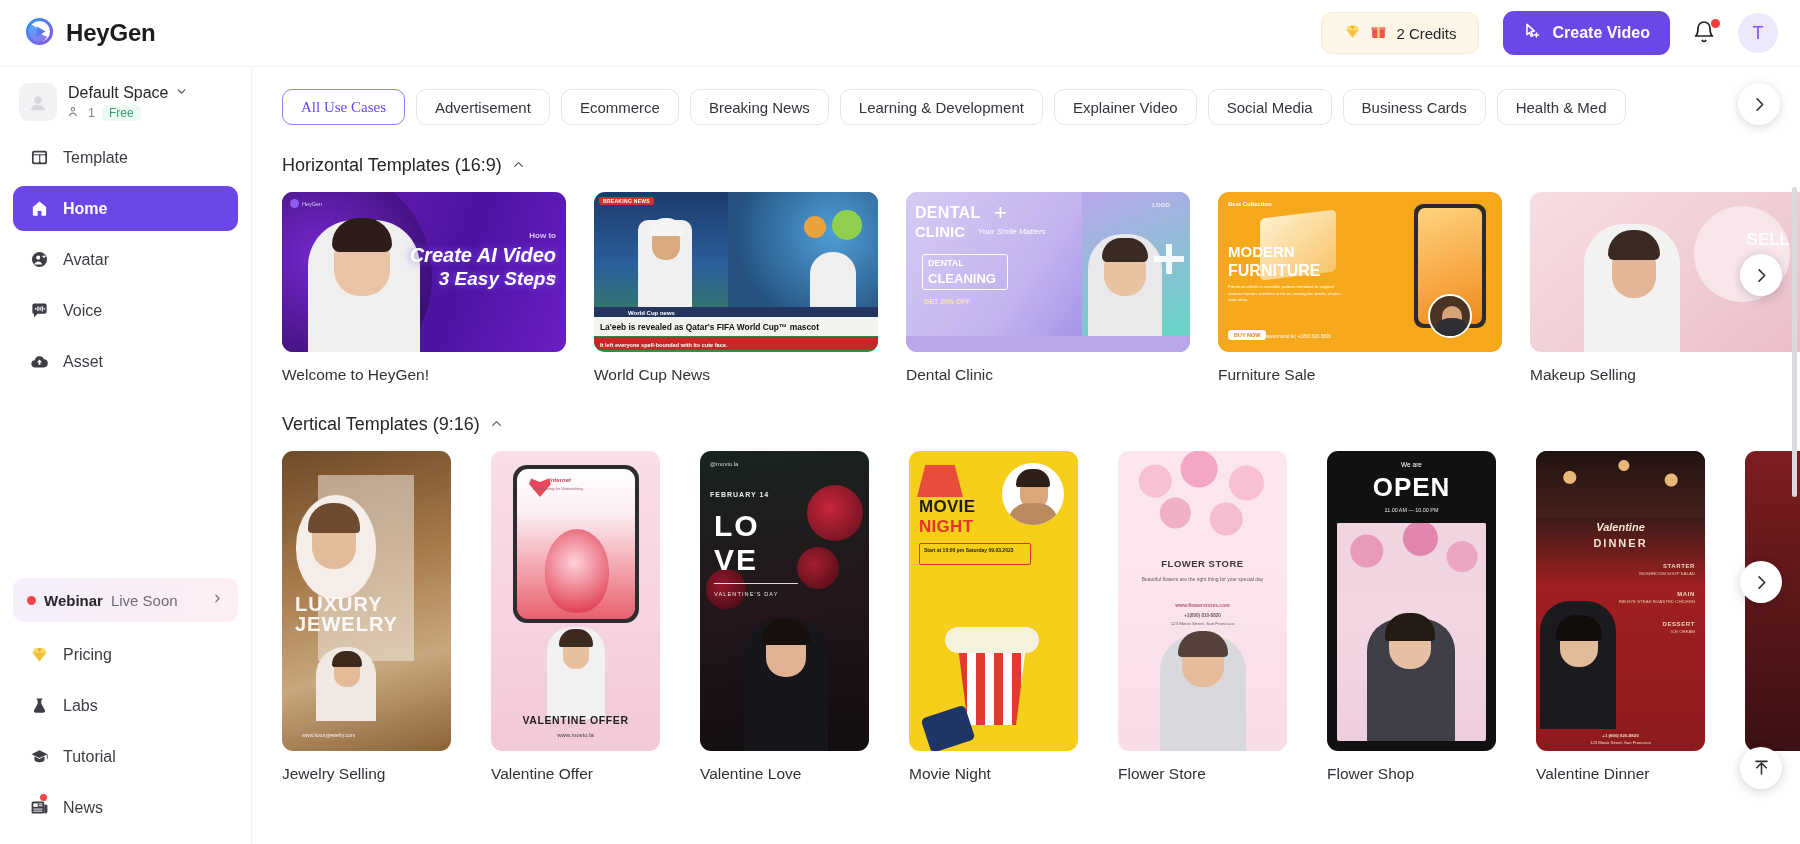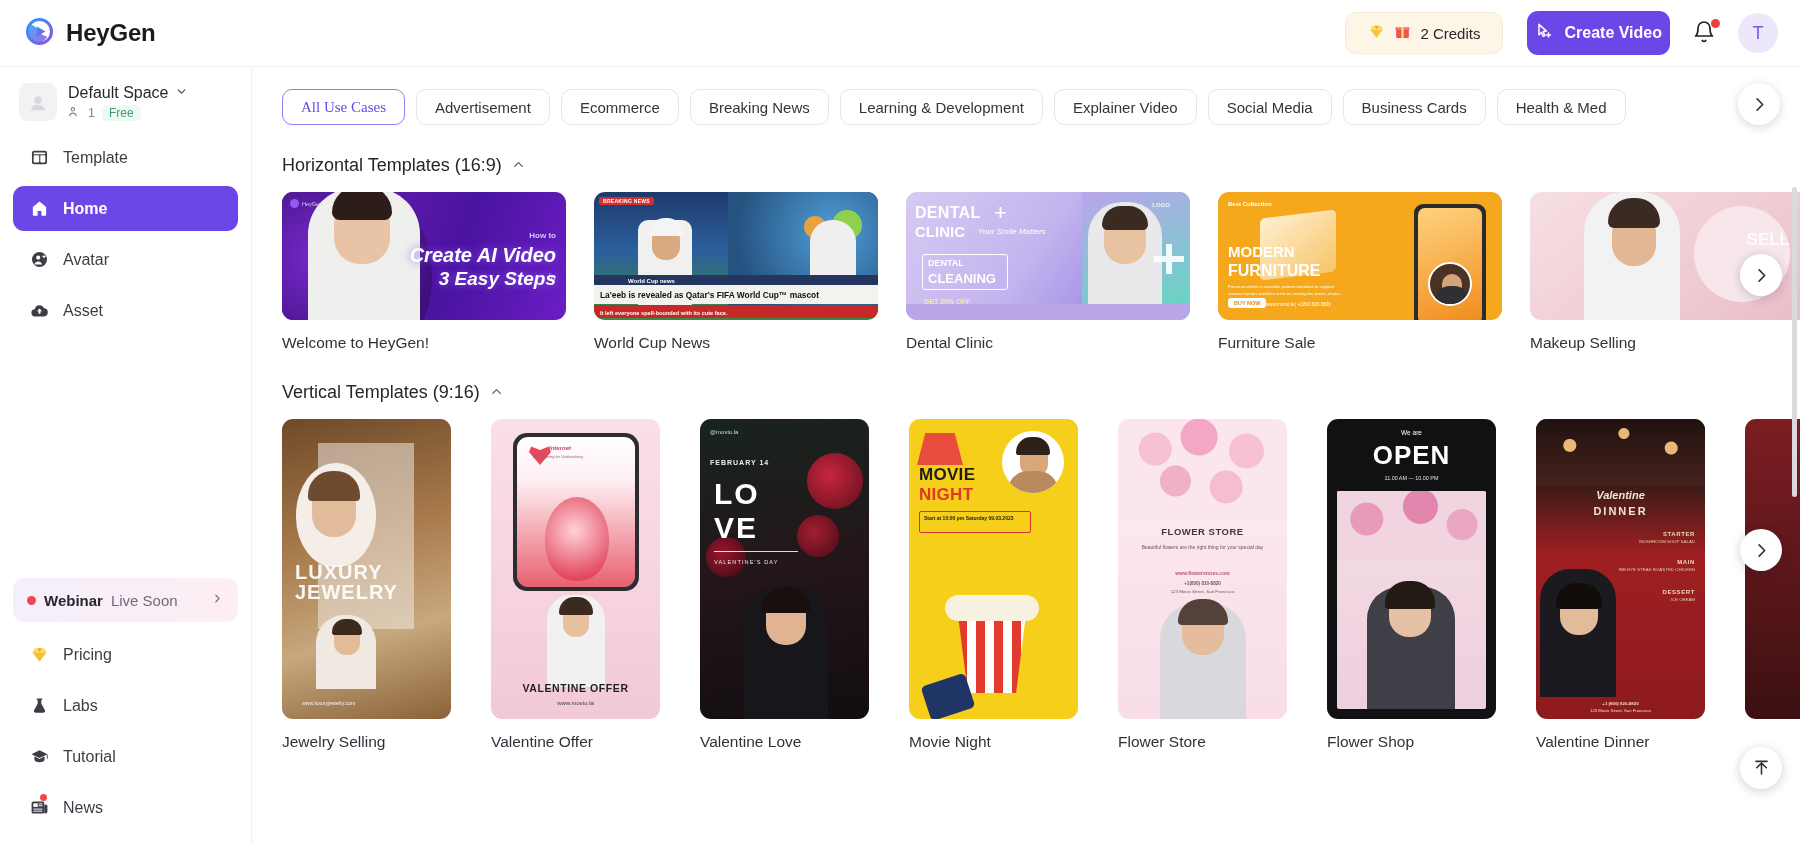--- a/index.html
+++ b/index.html
@@ -22,21 +22,21 @@
   .topbar-spacer { flex: 1; }
   .credits-pill {
     display: flex; align-items: center; gap: 9px;
     background: #fdf6e7; border: 1px solid #f6ecd5;
     border-radius: 11px; height: 42px; padding: 0 22px;
     font-size: 15px; color: #26262b; font-weight: 500;
   }
   .create-btn {
     display: flex; align-items: center; gap: 10px;
     background: #6c47e8; color: #fff; border: none;
-    border-radius: 11px; height: 44px; padding: 0 8px;
+    border-radius: 11px; height: 44px; padding: 0 20px;
     font-size: 16px; font-weight: 600; cursor: pointer;
     margin-left: 24px; font-family: inherit;
   }
   .bell-wrap { position: relative; margin-left: 22px; cursor: pointer; width: 26px; height: 26px;}
   .bell-dot {
     position: absolute; top: -1px; right: -2px; width: 9px; height: 9px;
     border-radius: 50%; background: #f03e3e;
   }
   .avatar-circle {
     width: 40px; height: 40px; border-radius: 50%;
@@ -117,21 +117,21 @@
     display: flex; align-items: center; gap: 9px;
     padding: 30px 0 8px 30px; font-size: 18px; color: #26262b; cursor: pointer;
   }
   .caret { color: #5a5a64; font-size: 13px; display:inline-block; }
 
   .rail-wrap { position: relative; }
   .rail { display: flex; gap: 28px; padding: 8px 0 0 30px; overflow: hidden; }
   .card { flex: none; cursor: pointer; }
   .card-label { font-size: 15.5px; color: #31313a; margin-top: 14px; }
 
-  .thumb-h { width: 284px; height: 128px; border-radius: 11px; overflow: hidden; position: relative; }
+  .thumb-h { width: 284px; height: 160px; border-radius: 11px; overflow: hidden; position: relative; }
   .thumb-v { width: 169px; height: 300px; border-radius: 11px; overflow: hidden; position: relative; }
 
   .rail-arrow {
     position: absolute; width: 42px; height: 42px; border-radius: 50%;
     background: #fff; box-shadow: 0 2px 11px rgba(20,20,40,.2);
     display: flex; align-items: center; justify-content: center;
     cursor: pointer; z-index: 15; color: #303038; right: 18px;
   }
   .scroll-top-btn {
     position: absolute; right: 18px; bottom: 55px;
@@ -276,20 +276,33 @@
           <svg width="19" height="19" viewBox="0 0 24 24" fill="#3d3d46">
               <circle cx="12" cy="12" r="9.5"></circle>
               <circle cx="10.4" cy="9.6" r="2.6" fill="#fff"></circle>
               <path d="M5.4 18.4c.9-2.6 2.8-3.9 5-3.9s4.1 1.3 5 3.9z" fill="#fff"></path>
               <path d="M17.7 5.6l.8 1.9 1.9.8-1.9.8-.8 1.9-.8-1.9-1.9-.8 1.9-.8z" fill="#fff"></path>
             </svg>
         </span>
         <span>Avatar</span>
       </div>
 
+      <div class="nav-item">
+        <span class="nic">
+          <svg width="19" height="19" viewBox="0 0 24 24" fill="#3d3d46">
+              <path d="M3 5.4A2.4 2.4 0 0 1 5.4 3h13.2A2.4 2.4 0 0 1 21 5.4v8.2a2.4 2.4 0 0 1-2.4 2.4H9.6L5 20.4v-4.4h-.6A1.4 1.4 0 0 1 3 14.6z"></path>
+              <rect x="6.6" y="8.1" width="1.5" height="3.2" rx=".7" fill="#fff"></rect>
+              <rect x="9.3" y="6.6" width="1.5" height="6.2" rx=".7" fill="#fff"></rect>
+              <rect x="12" y="7.4" width="1.5" height="4.6" rx=".7" fill="#fff"></rect>
+              <rect x="14.7" y="6.2" width="1.5" height="7" rx=".7" fill="#fff"></rect>
+              <rect x="17.3" y="8.4" width="1.5" height="2.6" rx=".7" fill="#fff"></rect>
+            </svg>
+        </span>
+        <span>Voice</span>
+      </div>
 
 
       <div class="nav-item">
         <span class="nic">
           <svg width="19" height="19" viewBox="0 0 24 24" fill="#3d3d46">
               <path d="M6.6 19.5a4.6 4.6 0 0 1-.5-9.2 6 6 0 0 1 11.5-1.1 4.2 4.2 0 0 1-.6 10.3z"></path>
               <path d="M12 9.4l3.2 3.6h-2v3.2h-2.4V13h-2z" fill="#fff"></path>
             </svg>
         </span>
         <span>Asset</span>

